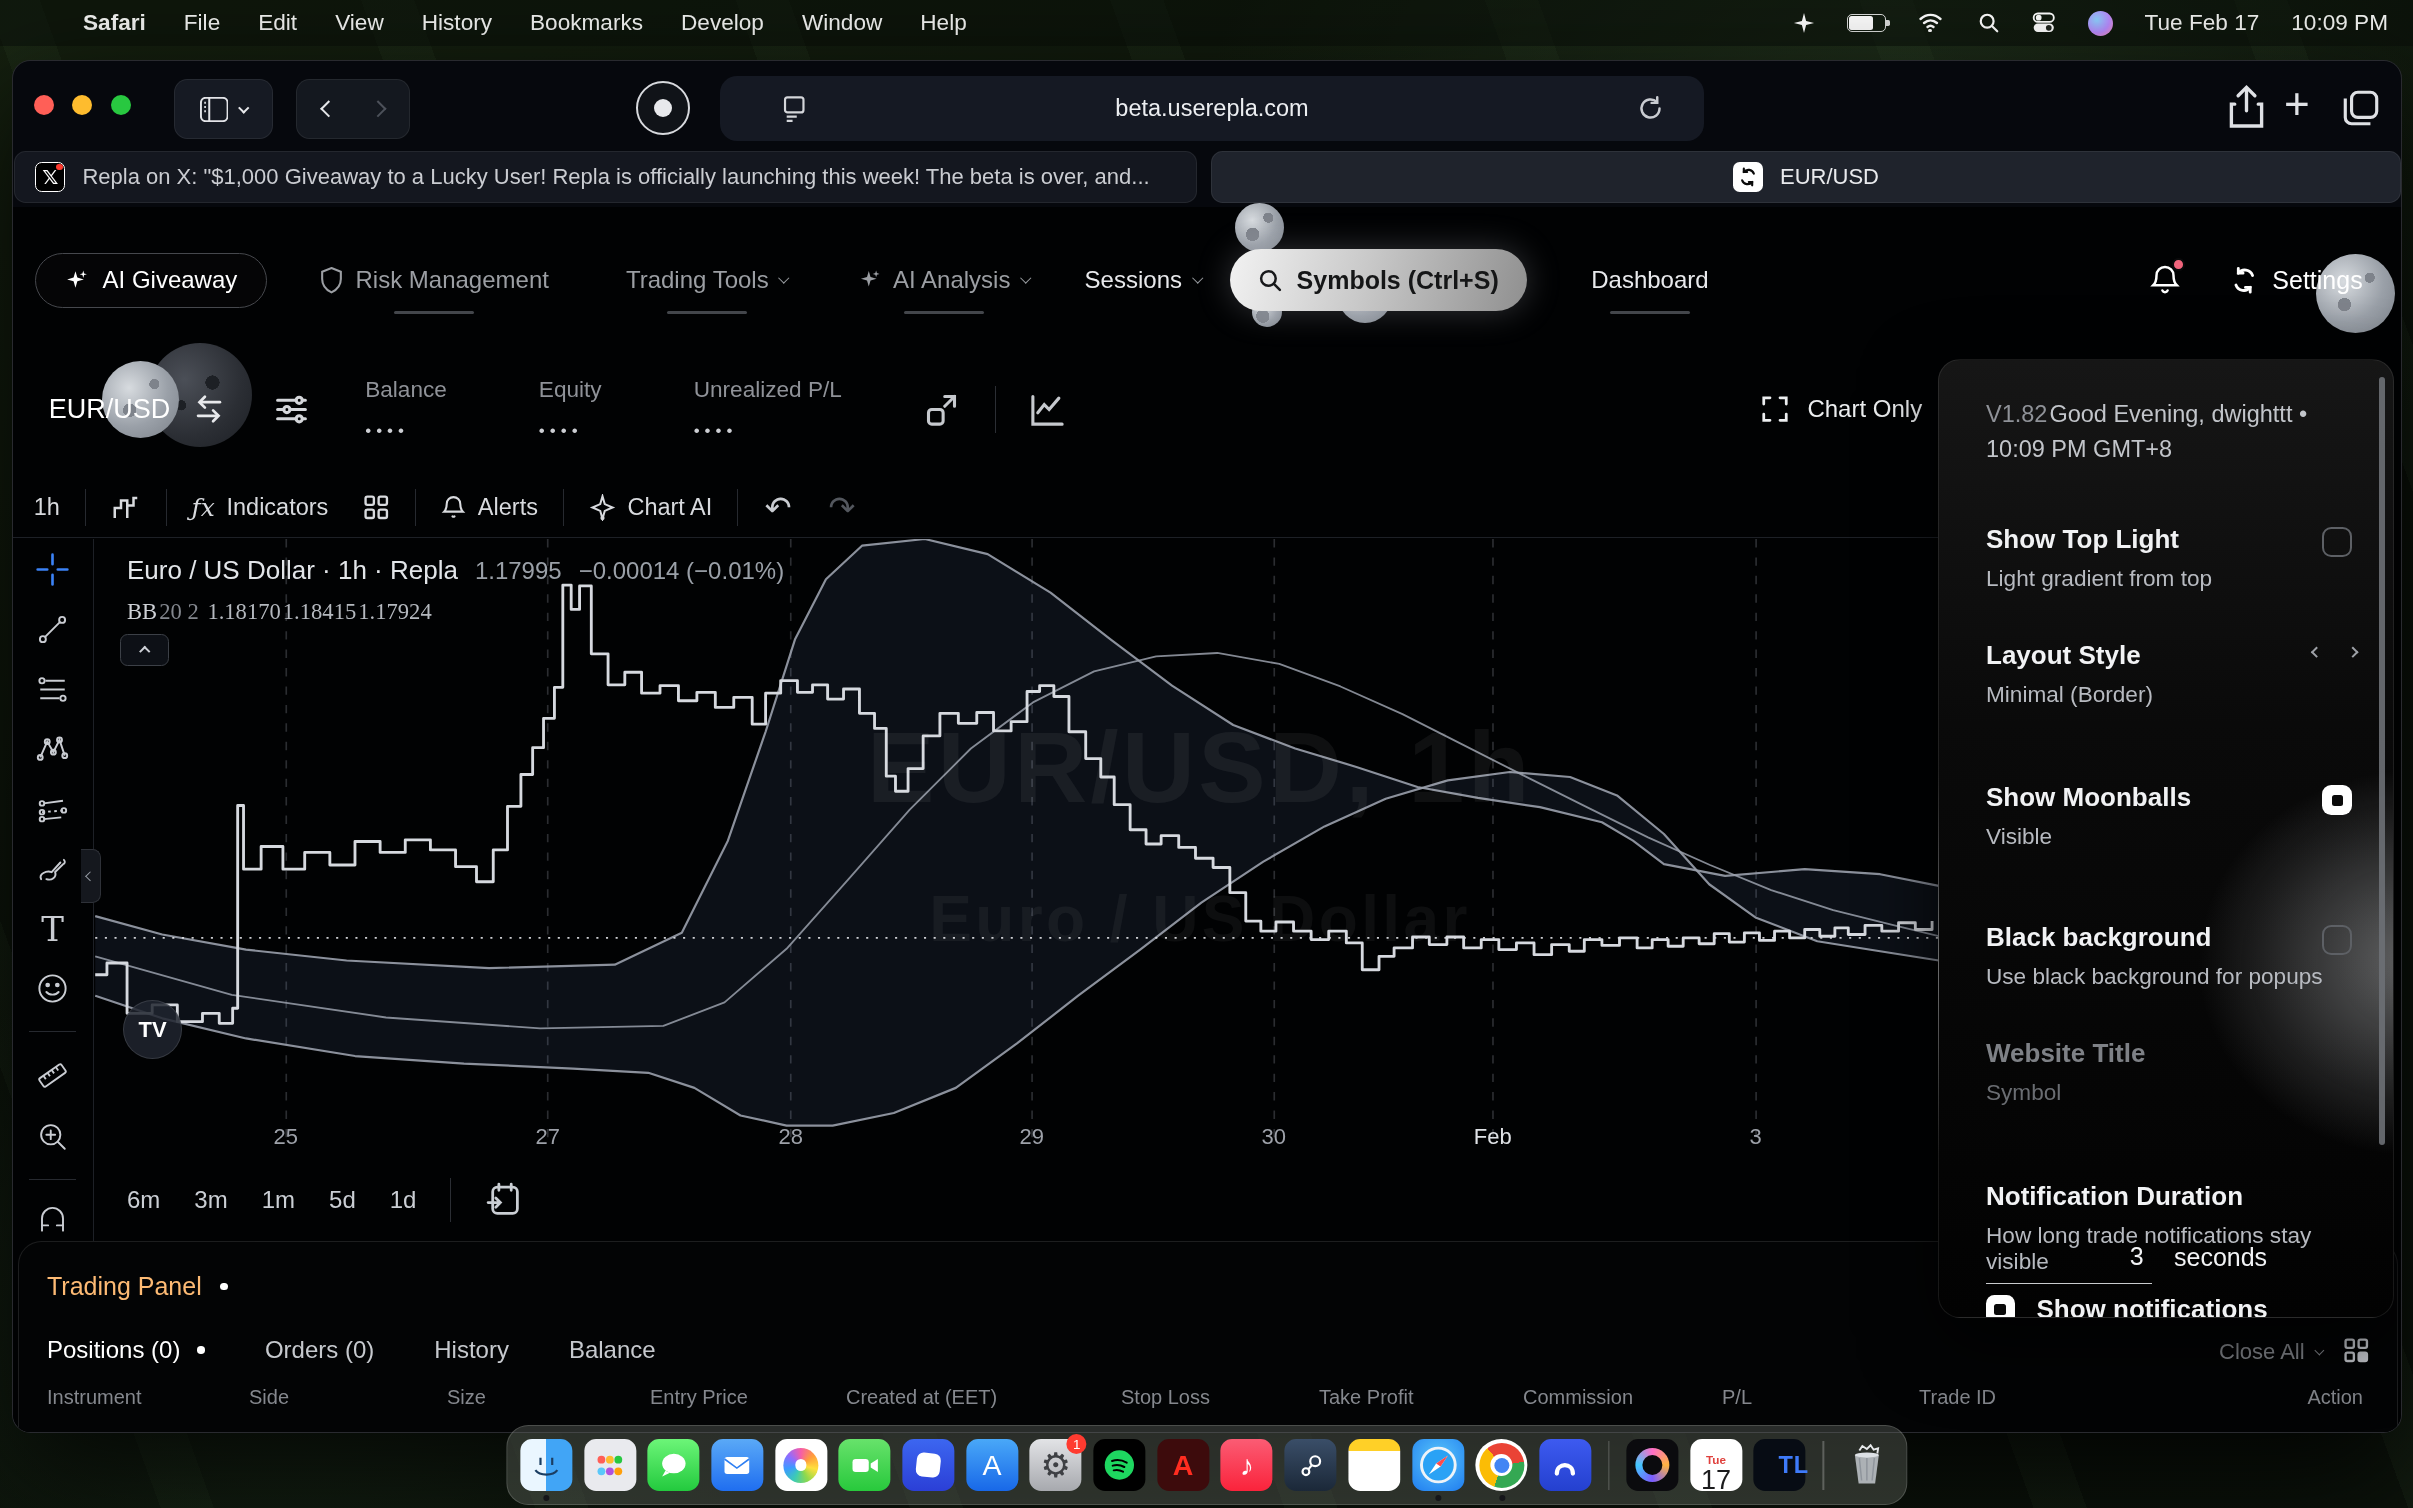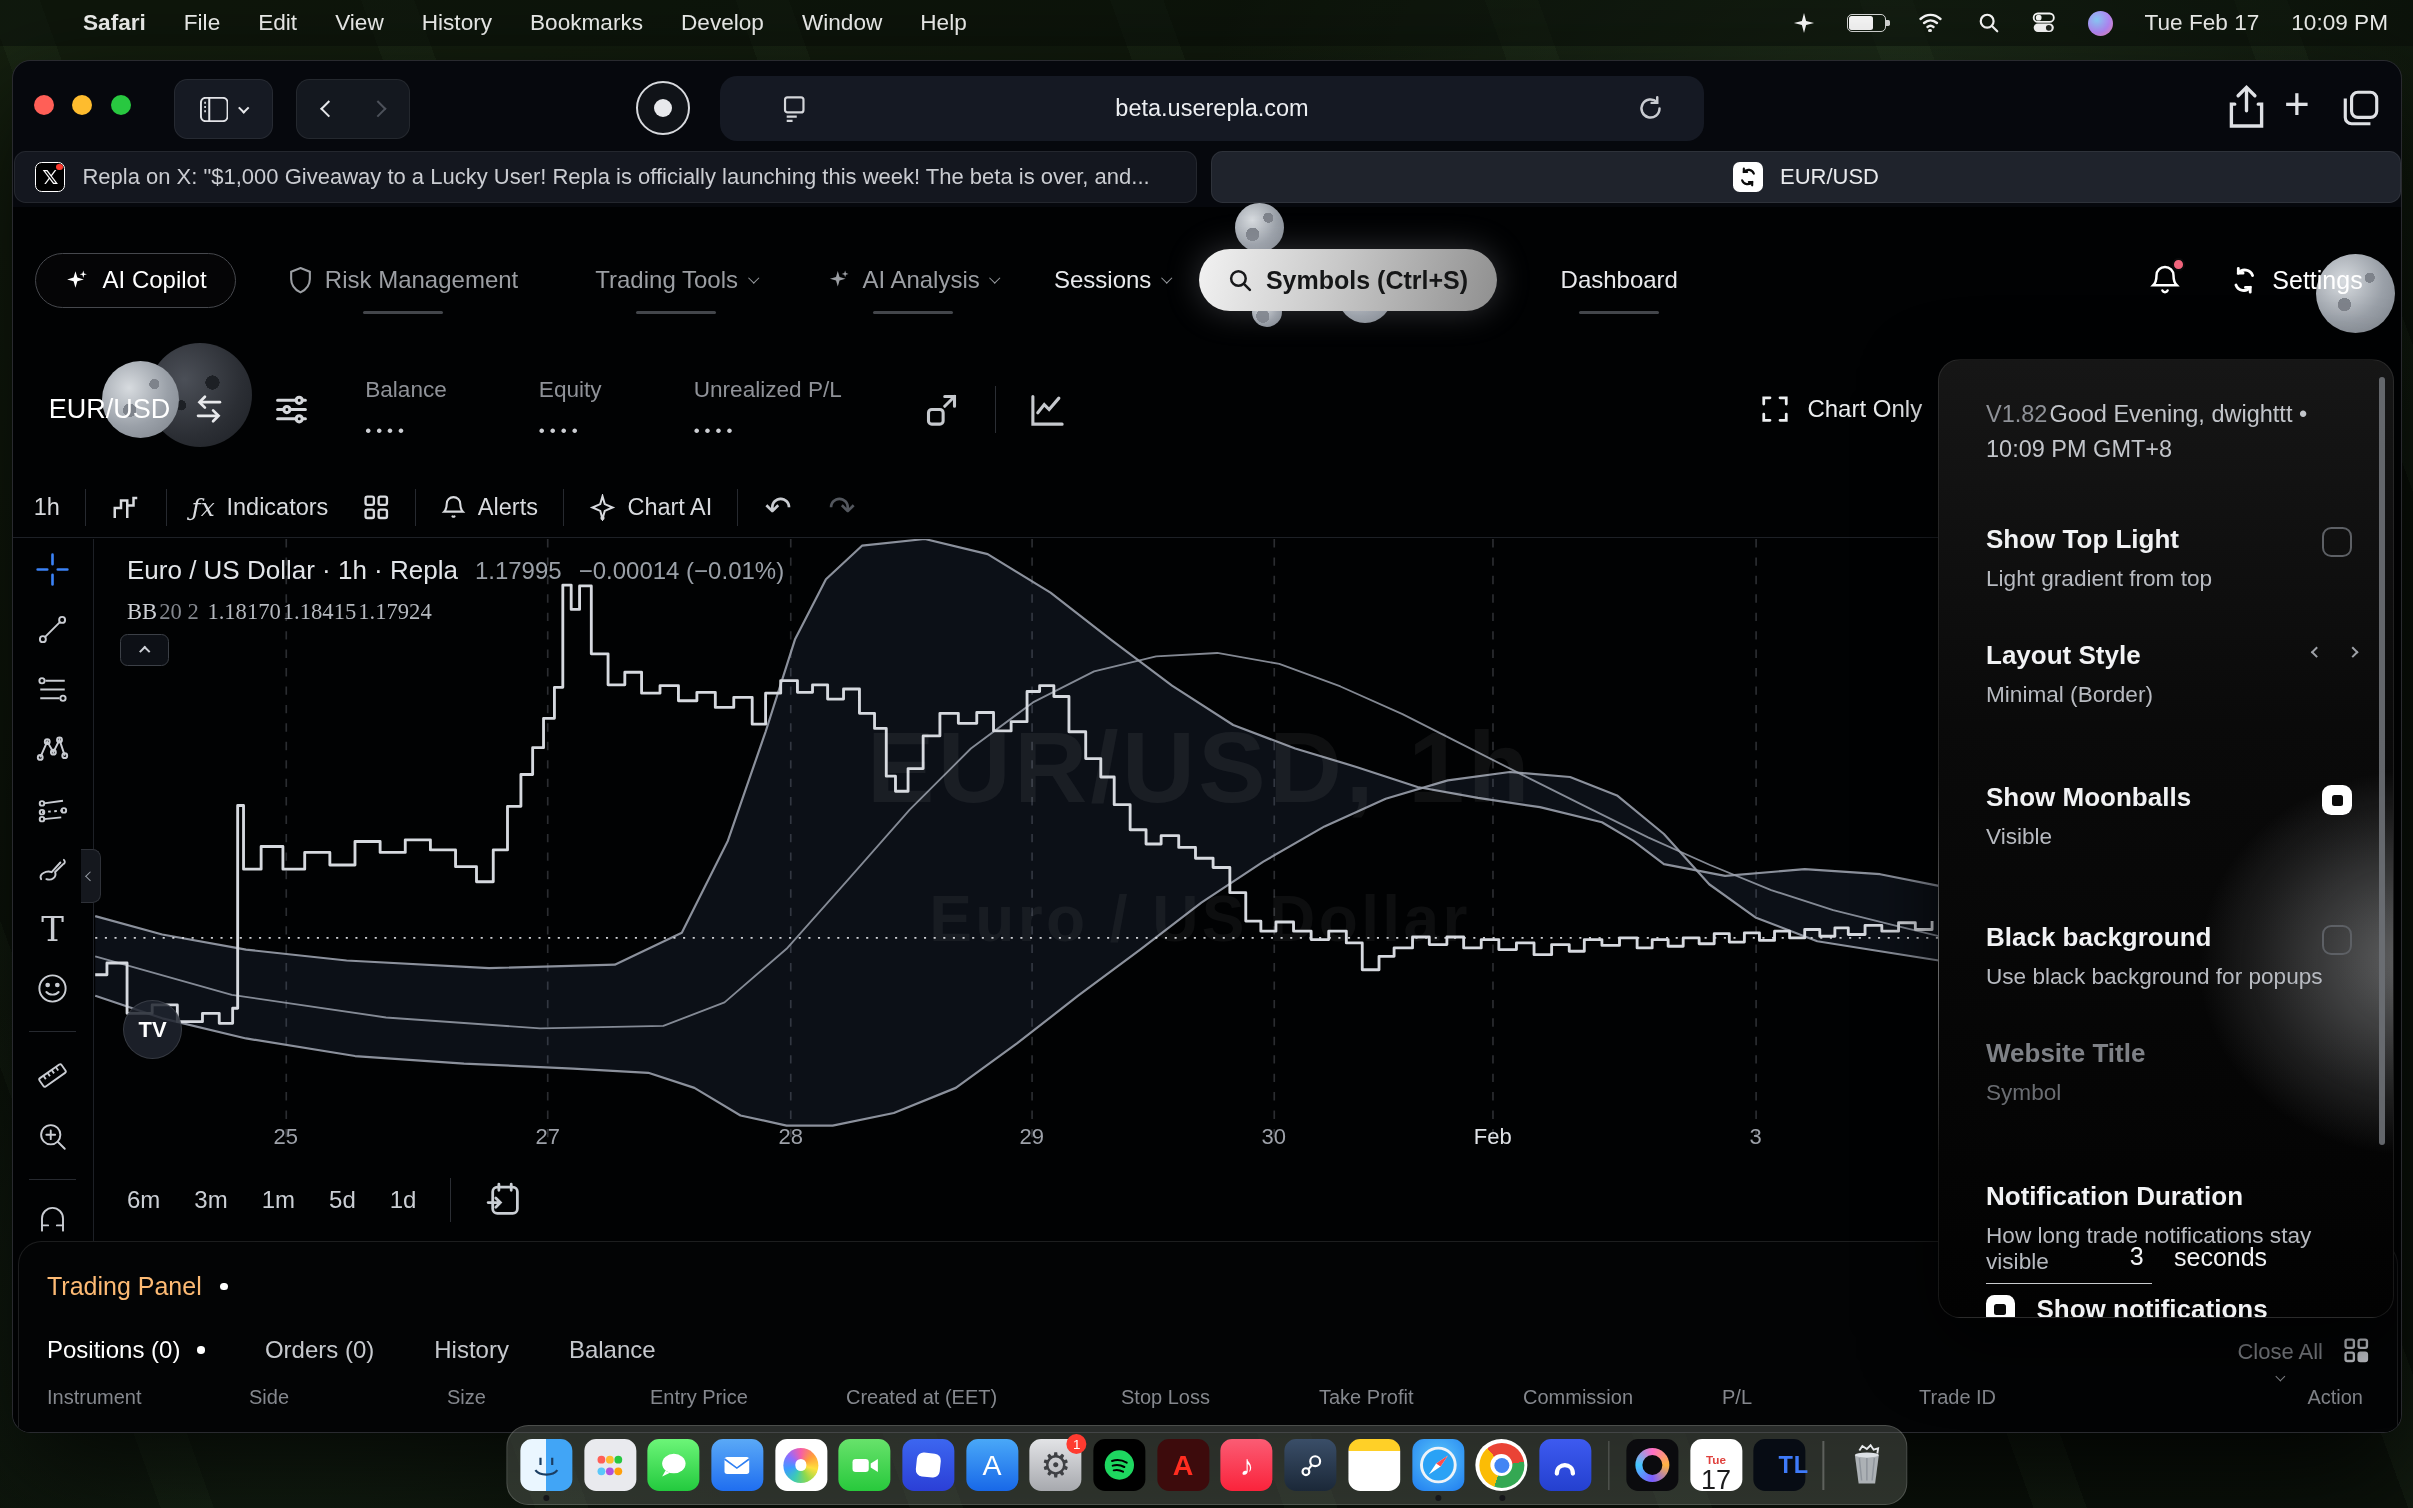--- a/index.html
+++ b/index.html
@@ -107,21 +107,21 @@
   .axisrow span.feb { color:#dfe2e6; }
   .tfrow { position:absolute; left:126px; top:1167px; height:47px; display:flex; align-items:center; gap:34px; color:#caced4; font-size:24px; z-index:2; }
 
   
   .tpanel { position:absolute; left:17px; top:1232px; width:2380px; height:194px; background:#030405;
     border:0.8px solid rgba(255,255,255,0.10); border-bottom:none; border-radius:23.5px 23.5px 0 0; z-index:5; }
   .tp-title { position:absolute; left:28px; top:30px; color:#fdba74; font-size:25px; display:flex; align-items:center; gap:18.4px; }
   .wdot { width:7.5px; height:7.5px; border-radius:50%; background:#fff; display:inline-block; }
   .tp-tabs { position:absolute; left:28px; top:94px; display:flex; gap:60px; font-size:24px; color:#c6c9ce; }
   .tp-tab-active { color:#fff; display:flex; align-items:center; gap:17px; }
-  .tp-close { position:absolute; right:74px; top:97px; color:#8d9096; font-size:22px; display:flex; align-items:center; gap:11.7px;flex-direction:column; }
+  .tp-close { position:absolute; right:74px; top:97px; color:#8d9096; font-size:22px; display:flex; align-items:center; gap:11.7px; }
   .tp-close .chev { width:6.7px; height:6.7px; border-width:1.7px; margin-top:-3.4px; }
   .tp-grid { position:absolute; right:27px; top:94px; }
   .tp-cols { position:absolute; left:0; top:144px; width:100%; height:34px; color:#85888e; font-size:20px; }
   .tp-cols span { position:absolute; }
 
   
   .spanel { position:absolute; left:1937px; top:350px; width:456px; height:959px; border-radius:22px; z-index:20;
     background:
       radial-gradient(302px 268px at 105% 63%, rgba(235,237,240,0.40), rgba(235,237,240,0.10) 52%, transparent 72%),
       linear-gradient(180deg,#161616,#0a0a0a 38%,#020202);
@@ -282,21 +282,21 @@
   <div class="moon moon-light" style="left:1251px;top:288px;width:30px;height:30px;"></div>
   <div class="moon moon-light" style="left:2315px;top:245px;width:79px;height:79px;"></div>
 
   <div class="appnav">
     <div class="navrow">
       <div class="pill-ai">
         <svg class="icon" width="25" height="25" viewBox="0 0 24 24" fill="#fff">
               <path d="M11 3l1.8 6.2L19 11l-6.2 1.8L11 19l-1.8-6.2L3 11l6.2-1.8z"></path>
               <path d="M18.5 2.5l.8 2.7 2.7.8-2.7.8-.8 2.7-.8-2.7-2.7-.8 2.7-.8z"></path>
             </svg>
-        <span>AI Copilot</span>
+        <span>AI Giveaway</span>
       </div>
       <div class="navitem under" style="margin-left:52px;text-align:center;">
         <svg class="icon" width="25" height="27" viewBox="0 0 24 26" fill="none" stroke="#9b9ea3" stroke-width="2">
               <path d="M12 1l9 3.5v7c0 6-4 10.5-9 13-5-2.5-9-7-9-13v-7z"></path>
             </svg>
         <span>Risk Management</span>
       </div>
       <div class="navitem under" style="margin-left:77px;">
         <span>Trading Tools</span>
         <span class="chev" style="width:7.5px;height:7.5px;border-width:1.8px;margin-top:-5px;"></span>

